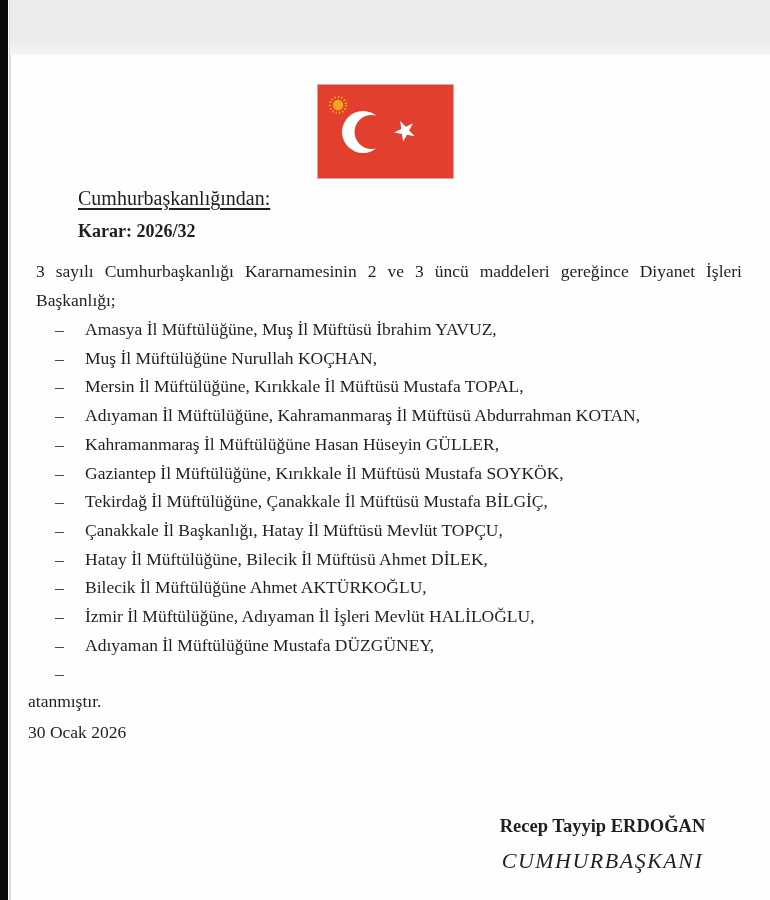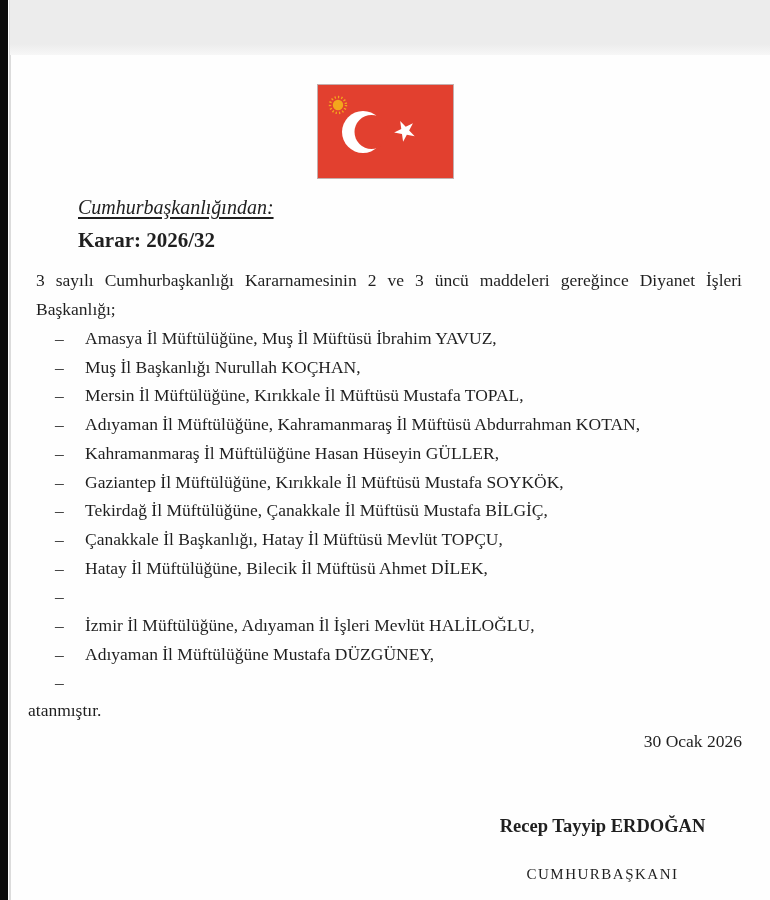--- a/index.html
+++ b/index.html
@@ -27,49 +27,48 @@
   .flag{
     position:absolute;left:318px;top:85px;width:135px;height:93px;
   }
   .flag svg{display:block;width:135px;height:93px;
     outline:1px solid rgba(90,30,25,0.35);}
   .content{
     position:absolute;left:28px;top:187px;width:714px;
     font-size:17.5px;line-height:28.7px;
   }
   .doc-title{
-    margin:9px 0 0 50px;
+    margin:0 0 0 50px;
     font-size:20px;font-weight:normal;line-height:23px;
     text-decoration:underline;
     text-underline-offset:3px;
-    font-style:italic;
   }
   .decree-no{
     margin:10px 0 0 50px;
-    font-size:21px;font-weight:bold;line-height:22px;
+    font-size:18px;font-weight:bold;line-height:22px;
   }
   .intro{
     margin:15px 0 0 8px;
     text-align:justify;line-height:29px;
   }
   ul.appointments{
     list-style:none;margin:0;padding:0;
   }
   ul.appointments li{
     display:flex;padding-left:27px;line-height:28.7px;
   }
   .dash{width:30px;flex-shrink:0;}
   .closing{line-height:27px;}
-  .doc-date{text-align:right;margin-top:3px;line-height:28px;}
+  .doc-date{text-align:left;margin-top:3px;line-height:28px;}
   .signature{
     position:absolute;left:460px;top:815px;width:285px;
     text-align:center;
   }
   .sig-name{font-size:18.5px;font-weight:bold;line-height:22px;text-align:center;}
-  .sig-title{font-size:15px;letter-spacing:1.5px;margin-top:26px;line-height:22px;}
+  .sig-title{font-size:22px;letter-spacing:1.5px;margin-top:13px;line-height:22px;font-style:italic;}
 </style>
 </head>
 <body>
 
 <div class="page">
 
   <div class="left-strip"></div>
   <div class="left-strip-line"></div>
   <div class="top-band"></div>
 
@@ -98,21 +97,21 @@
     <div class="decree-no">Karar: 2026/32</div>
     <p class="intro">3 sayılı Cumhurbaşkanlığı Kararnamesinin 2 ve 3 üncü maddeleri gereğince Diyanet İşleri Başkanlığı;</p>
 
     <ul class="appointments">
       <li>
           <span class="dash">–</span>
           <span>Amasya İl Müftülüğüne, Muş İl Müftüsü İbrahim YAVUZ,</span>
         </li>
       <li>
           <span class="dash">–</span>
-          <span>Muş İl Başkanlığı Nurullah KOÇHAN,</span>
+          <span>Muş İl Müftülüğüne Nurullah KOÇHAN,</span>
         </li>
       <li>
           <span class="dash">–</span>
           <span>Mersin İl Müftülüğüne, Kırıkkale İl Müftüsü Mustafa TOPAL,</span>
         </li>
       <li>
           <span class="dash">–</span>
           <span>Adıyaman İl Müftülüğüne, Kahramanmaraş İl Müftüsü Abdurrahman KOTAN,</span>
         </li>
       <li>
@@ -130,20 +129,21 @@
       <li>
           <span class="dash">–</span>
           <span>Çanakkale İl Başkanlığı, Hatay İl Müftüsü Mevlüt TOPÇU,</span>
         </li>
       <li>
           <span class="dash">–</span>
           <span>Hatay İl Müftülüğüne, Bilecik İl Müftüsü Ahmet DİLEK,</span>
         </li>
       <li>
           <span class="dash">–</span>
+          <span>Bilecik İl Müftülüğüne Ahmet AKTÜRKOĞLU,</span>
         </li>
       <li>
           <span class="dash">–</span>
           <span>İzmir İl Müftülüğüne, Adıyaman İl İşleri Mevlüt HALİLOĞLU,</span>
         </li>
       <li>
           <span class="dash">–</span>
           <span>Adıyaman İl Müftülüğüne Mustafa DÜZGÜNEY,</span>
         </li>
       <li>

